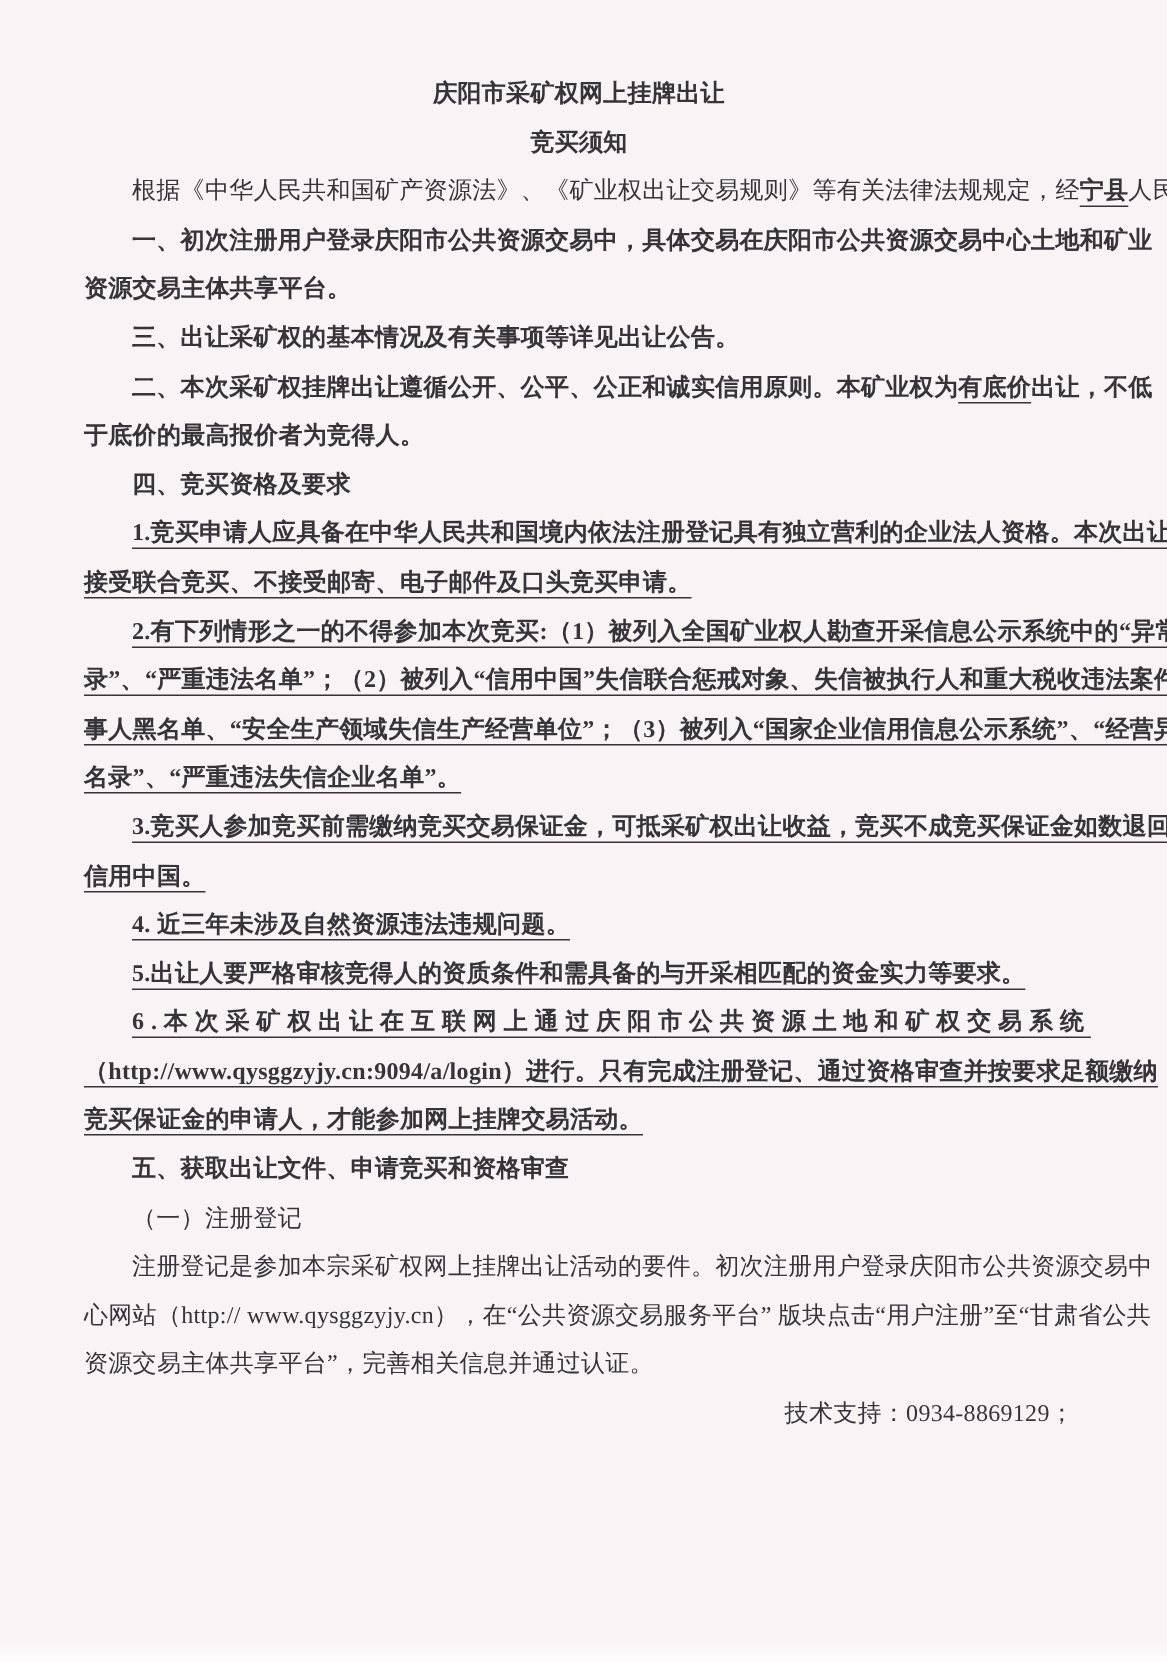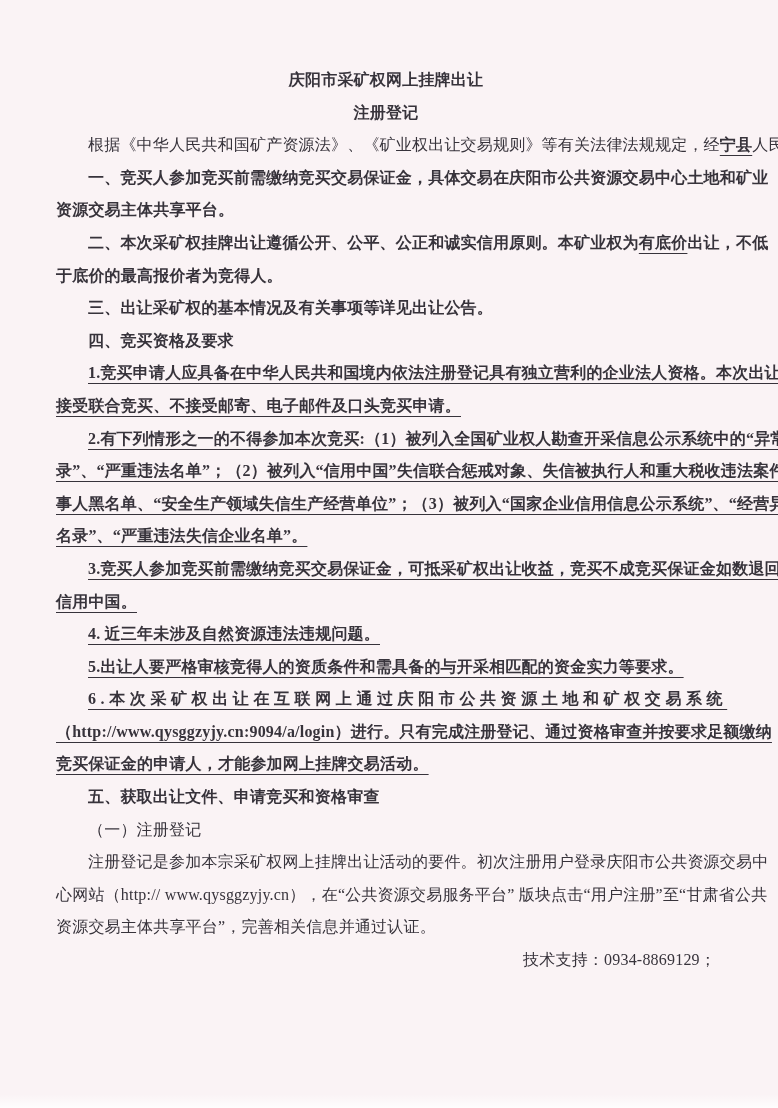--- a/index.html
+++ b/index.html
@@ -21,21 +21,21 @@
     content: "";
     position: absolute;
     left: 0; right: 0; bottom: 0;
     height: 14px;
     background: linear-gradient(to bottom, rgba(255,255,255,0), rgba(255,255,255,0.85));
     pointer-events: none;
   }
   .content {
     position: absolute;
     left: 56px;
-    top: 61px;
+    top: 44px;
     width: 660px;
     font-size: 16px;
     color: var(--text);
     letter-spacing: 0.2px;
   }
   .line {
     height: 32.6px;
     line-height: 32.6px;
     white-space: nowrap;
   }
@@ -52,35 +52,35 @@
     font-weight: bold;
   }
   .spread { letter-spacing: 4.6px; }
 </style>
 </head>
 <body>
 
 <div class="page">
   <div class="content">
     <div class="line center b gap-s">庆阳市采矿权网上挂牌出让</div>
-    <div class="line center b">注册登记</div>
+    <div class="line center b">竞买须知</div>
     <div>
         <div class="block ind">
           <div class="line"><span>根据《中华人民共和国矿产资源法》、《矿业权出让交易规则》等有关法律法规规定，经</span><span class="u">宁县</span><span>人民政</span></div>
         </div>
         <div class="block b ind">
-          <div class="line"><span>一、竞买人参加竞买前需缴纳竞买交易保证金，具体交易在庆阳市公共资源交易中心土地和矿业</span></div>
+          <div class="line"><span>一、初次注册用户登录庆阳市公共资源交易中，具体交易在庆阳市公共资源交易中心土地和矿业</span></div>
           <div class="line"><span>资源交易主体共享平台。</span></div>
+        </div>
+        <div class="block b ind">
+          <div class="line"><span>三、出让采矿权的基本情况及有关事项等详见出让公告。</span></div>
         </div>
         <div class="block b ind">
           <div class="line"><span>二、本次采矿权挂牌出让遵循公开、公平、公正和诚实信用原则。本矿业权为</span><span class="u">有底价</span><span>出让，不低</span></div>
           <div class="line"><span>于底价的最高报价者为竞得人。</span></div>
-        </div>
-        <div class="block b ind">
-          <div class="line"><span>三、出让采矿权的基本情况及有关事项等详见出让公告。</span></div>
         </div>
         <div class="block b ind">
           <div class="line"><span>四、竞买资格及要求</span></div>
         </div>
         <div class="block b ua ind">
           <div class="line"><span>1.竞买申请人应具备在中华人民共和国境内依法注册登记具有独立营利的企业法人资格。本次出让不</span></div>
           <div class="line"><span>接受联合竞买、不接受邮寄、电子邮件及口头竞买申请。</span></div>
         </div>
         <div class="block ua ind">
           <div class="line"><span>2.有下列情形之一的不得参加本次竞买:（1）被列入全国矿业权人勘查开采信息公示系统中的“异常名</span></div>

